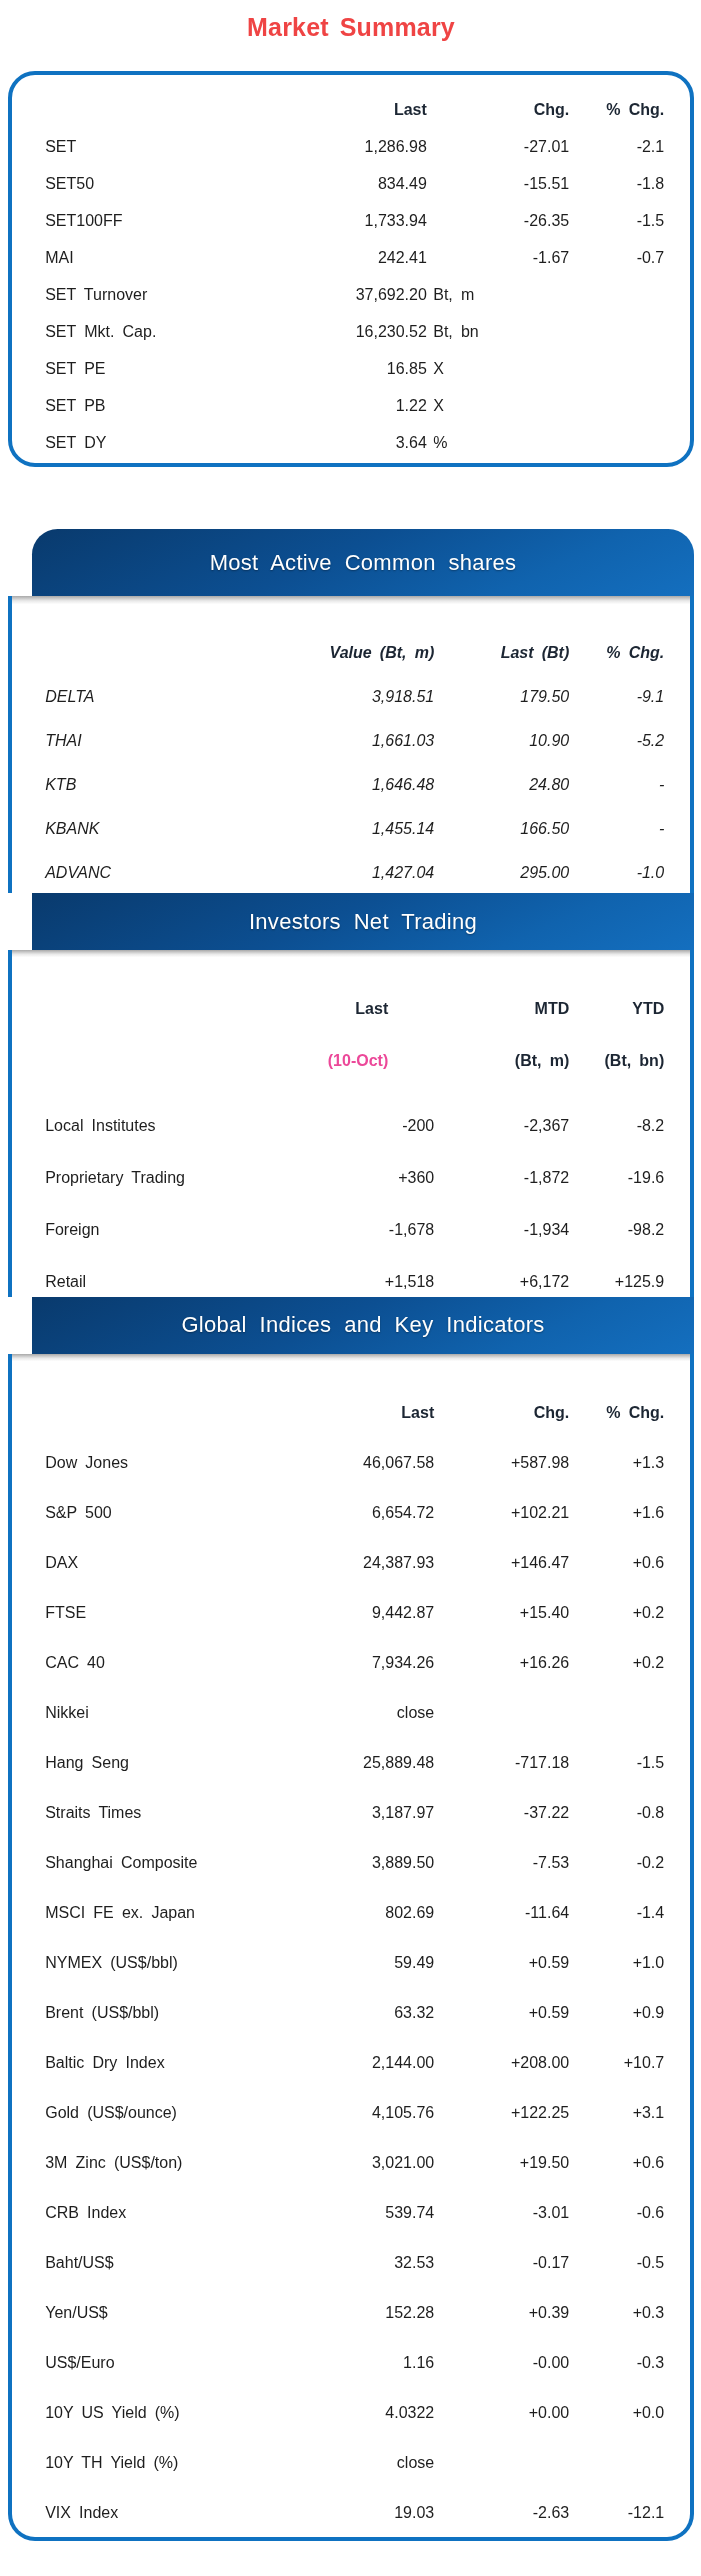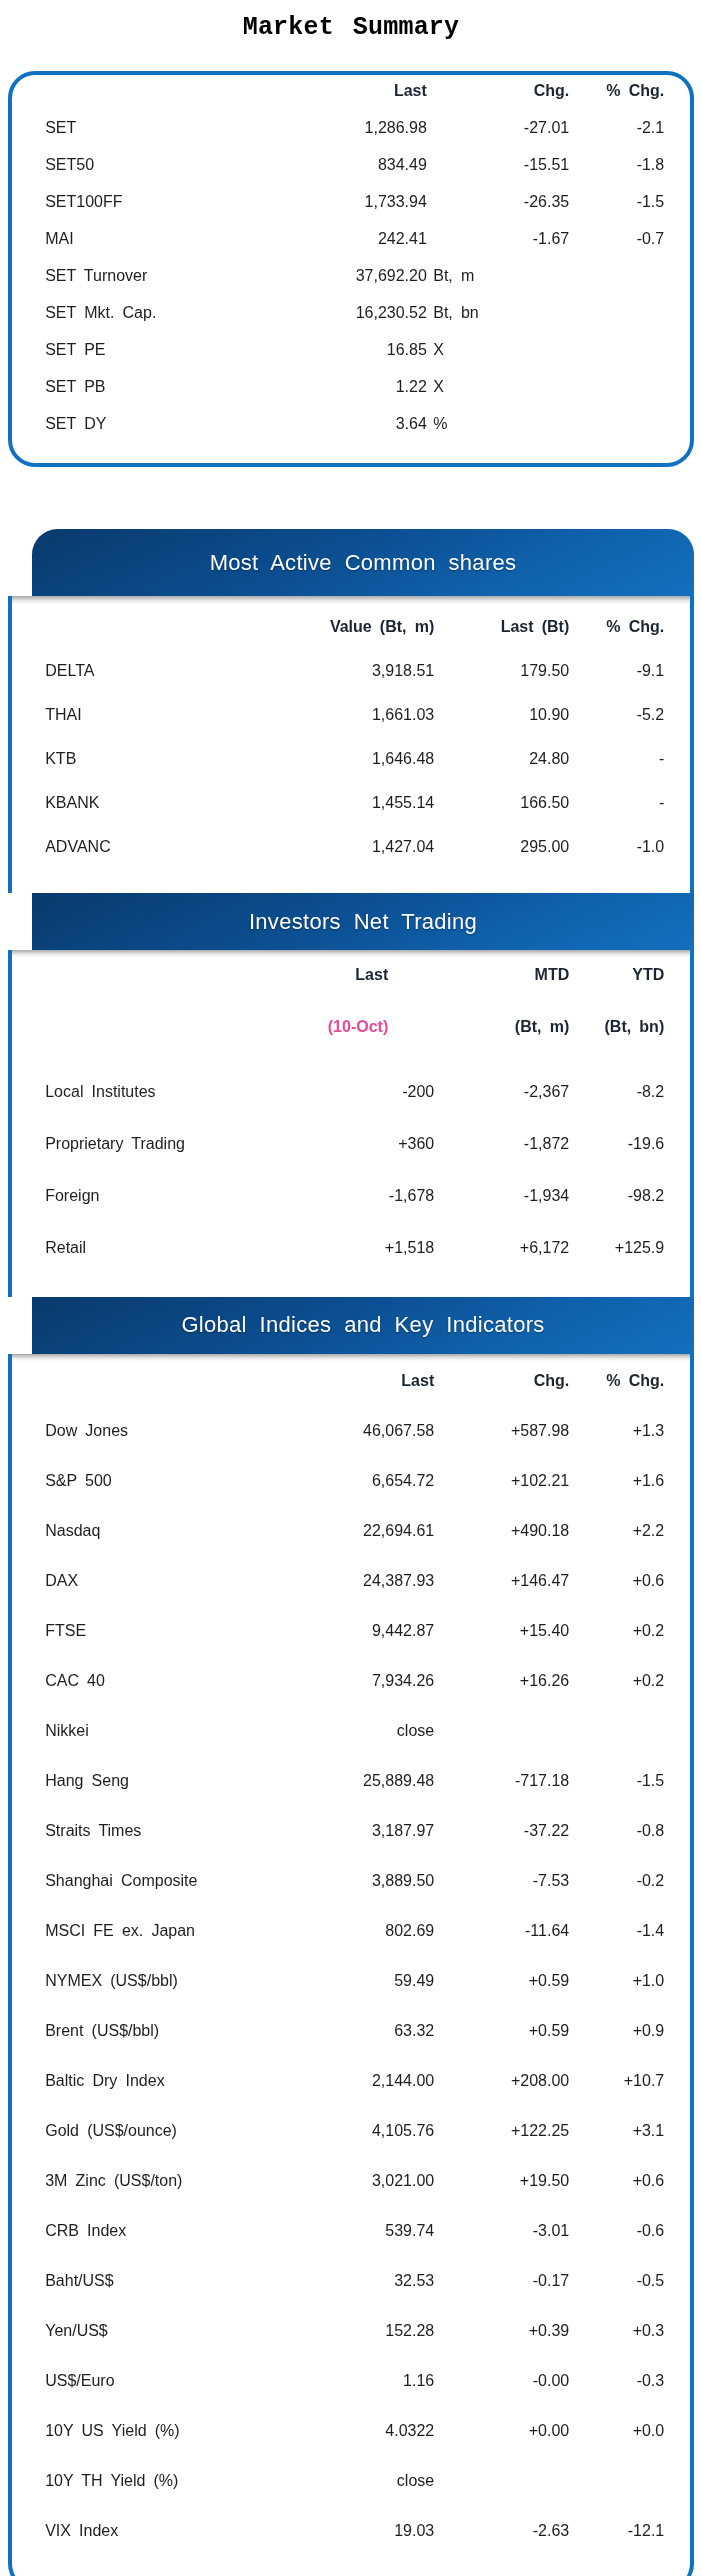--- a/index.html
+++ b/index.html
@@ -2,30 +2,30 @@
 <html style="font-size:14.6px"><head>
 <meta charset="utf-8">
 <style>
   html,body{margin:0;padding:0;}
   body{
     width:702px;height:2576px;background:#ffffff;
     font-family:"Liberation Sans","DejaVu Sans",sans-serif;
     color:#1e1e1e;-webkit-font-smoothing:antialiased;
   }
   .page-title{
-    text-align:center;font-size:25px;font-weight:bold;color:#000000;
-    margin-top:9px;line-height:37px;letter-spacing:0.2px;word-spacing:3.7px;font-family:Liberation Mono, monospace;
+    text-align:center;font-size:25px;font-weight:bold;color:#ef4444;
+    margin-top:9px;line-height:37px;letter-spacing:0.2px;word-spacing:3.7px;
   }
   
   .summary-box{
     margin:25px 8.2px 0;border:4.6px solid #0f72c1;border-radius:27px;
     padding:7.3px 0 11px;background:#fff;
   }
   .row{
-    display:flex;align-items:flex-start;height:37px;
+    display:flex;align-items:flex-end;height:37px;
     padding:0 25.6px 0 33px;font-size:16px;word-spacing:3.7px;
   }
   .hdr{font-weight:bold;color:#1c2633;}
   .c-label{flex:1;text-align:left;}
   .c-a{width:155px;text-align:right;}
   .c-unit{width:48px;text-align:left;padding-left:6.4px;}
   .c-b{width:88px;text-align:right;}
   .c-c{width:95px;text-align:right;}
   .summary-box .c-a{width:119px;}
   
@@ -42,21 +42,21 @@
     border-left:4.6px solid #0f72c1;border-right:4.6px solid #0f72c1;background:#fff;
   }
   .shadow-strip{height:7.3px;background:linear-gradient(#a9a9a9,#e9e9e9 60%,#fdfdfd);}
   .sec-body.last{
     border-bottom:4.6px solid #0f72c1;border-radius:0 0 27px 27px;padding-bottom:14.6px;
   }
   
   .srow .c-b{width:135px;}
   .ma-table{padding:14.6px 0 11px;}
   .ma-table .hdr{height:42px;}
-  .ma-table .srow{height:44px;}
+  .ma-table .srow{height:44px;font-style:italic;}
   .inv-table{padding:9px 0 5.5px;}
   .inv-table .hdr{height:37px;}
   .inv-table .srow{height:52px;}
   .inv-table .data-start{margin-top:12.8px;}
   .inv-hdr-a{padding-right:46px;}
   .red{color:#ec4899;}
   .glb-table{padding:11px 0 0;}
   .glb-table .hdr{height:42px;}
   .glb-table .srow{height:50px;}
 </style>
@@ -275,26 +275,20 @@
             <div class="c-c">+1.3</div>
           </div>
 
           <div class="row srow">
             <div class="c-label">S&amp;P 500</div>
             <div class="c-a">6,654.72</div>
             <div class="c-b">+102.21</div>
             <div class="c-c">+1.6</div>
           </div>
 
-          <div class="row srow">
-            <div class="c-label">Nasdaq</div>
-            <div class="c-a">22,694.61</div>
-            <div class="c-b">+490.18</div>
-            <div class="c-c">+2.2</div>
-          </div>
 
           <div class="row srow">
             <div class="c-label">DAX</div>
             <div class="c-a">24,387.93</div>
             <div class="c-b">+146.47</div>
             <div class="c-c">+0.6</div>
           </div>
 
           <div class="row srow">
             <div class="c-label">FTSE</div>

